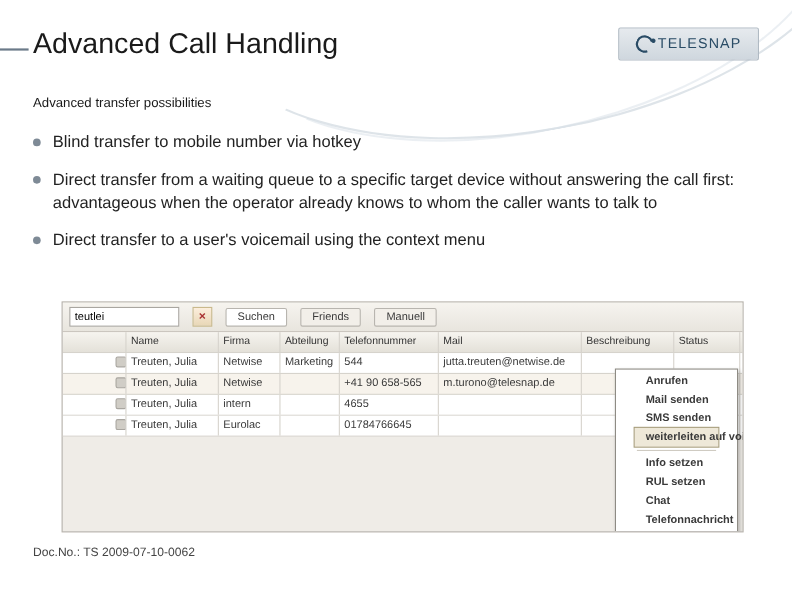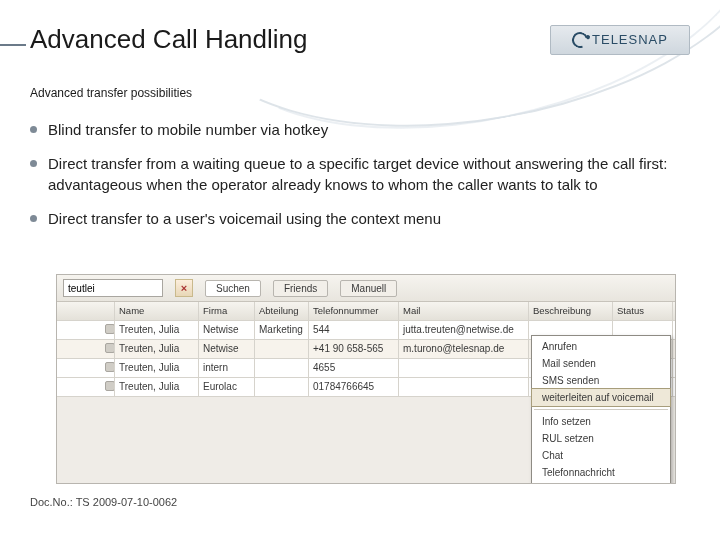--- a/index.html
+++ b/index.html
@@ -54,21 +54,21 @@
     width: 26px;
     height: 2px;
     background: #6b7a89;
   }
   .title {
     font-size: 26px;
     font-weight: 400;
     color: #1a1a1a;
   }
   .logo {
-    width: 140px;
+    width: 128px;
     height: 30px;
     background: linear-gradient(#e6eaee, #cfd7de);
     border: 1px solid #b0bac3;
     display: flex;
     align-items: center;
     justify-content: center;
     gap: 4px;
     border-radius: 2px;
   }
   .logo .ball {
@@ -181,26 +181,27 @@
   .grid-row { background:#fff; }
   .grid-row.sel { background:#f7f3ec; }
   .presence {
     display:inline-block; width:10px; height:10px;
     background:#d0cdc6; border:1px solid #a9a6a0; border-radius:2px;
   }
   .context-menu {
     position: absolute;
     right: 4px;
     top: 60px;
-    width: 140px;
+    width: 112px;
     background: #fff;
     border: 1px solid #8e8b84;
     box-shadow: 2px 2px 4px rgba(0,0,0,0.25);
     font-size: 10px;
-    padding: 2px 0;
+    padding: 2px 17px;
+    font-weight: bold;
   }
   .context-menu .mi {
     padding: 3px 10px;
     white-space: nowrap;
   }
   .context-menu .sep {
     height: 1px; background:#cfcbc2; margin: 3px 2px;
   }
   .context-menu .mi.hl {
     background: #eee8d8;

